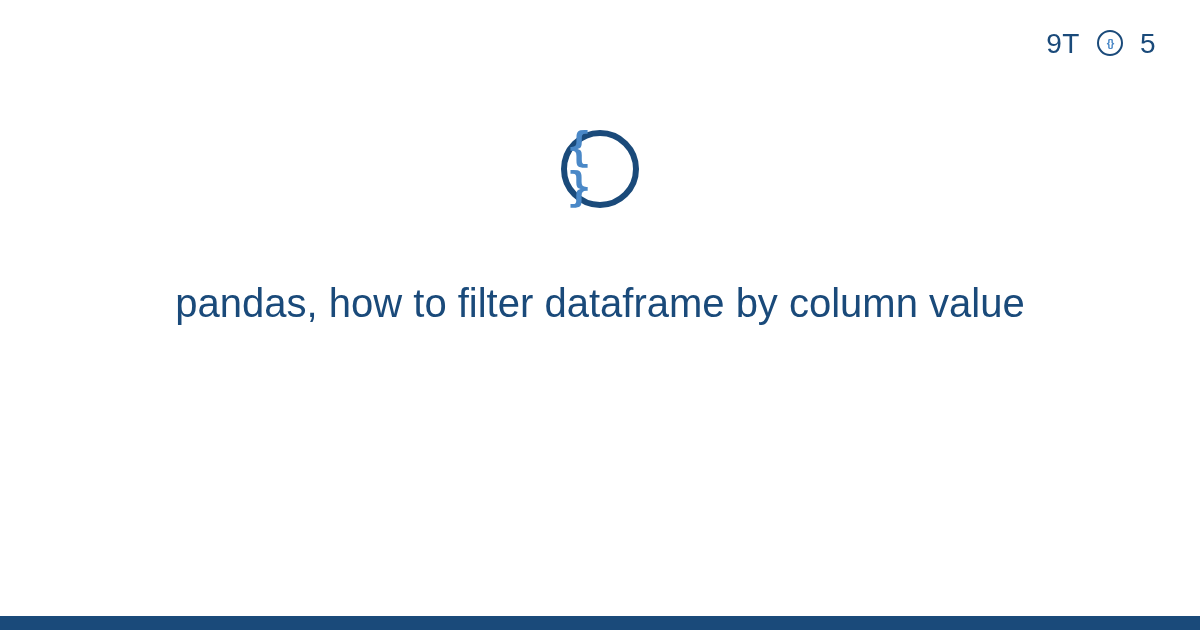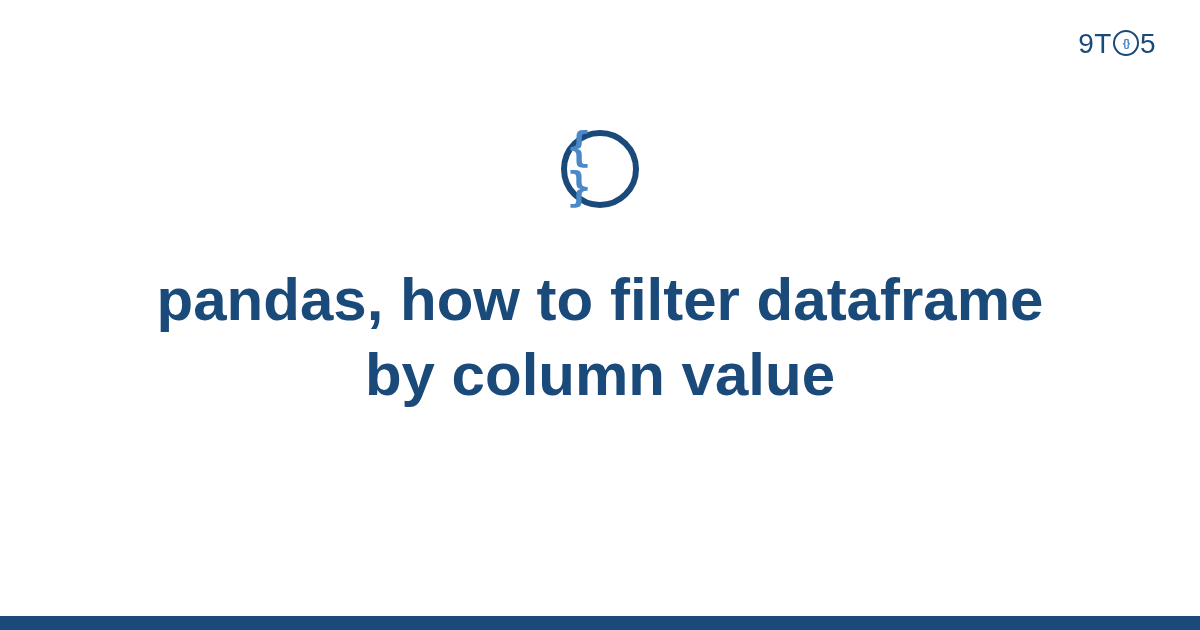--- a/index.html
+++ b/index.html
@@ -1,18 +1,19 @@
 <!DOCTYPE html>
 <html><head>
   <meta charset="utf-8">
   <style>
     * {
       margin: 0;
       padding: 0;
       box-sizing: border-box;
+      gap: 16px;
     }
     body {
       width: 1200px;
       height: 630px;
       background: #ffffff;
       font-family: -apple-system, BlinkMacSystemFont, "Segoe UI", Helvetica, Arial, sans-serif;
       position: relative;
       overflow: hidden;
     }
     .top-right-logo {
@@ -81,22 +82,22 @@
       font-weight: 700;
       color: #4a88c7;
       letter-spacing: -2px;
       font-family: Consolas, Monaco, monospace;
       line-height: 1;
       position: relative;
       top: -2px;
     }
     .title {
       color: #1a4a7a;
-      font-size: 60px;
-      font-weight: 700;
+      font-size: 40px;
+      font-weight: 400;
       text-align: center;
       line-height: 1.25;
       max-width: 1000px;
       padding: 0 40px;
     }
     .bottom-bar {
       position: absolute;
       bottom: 0;
       left: 0;
       right: 0;

